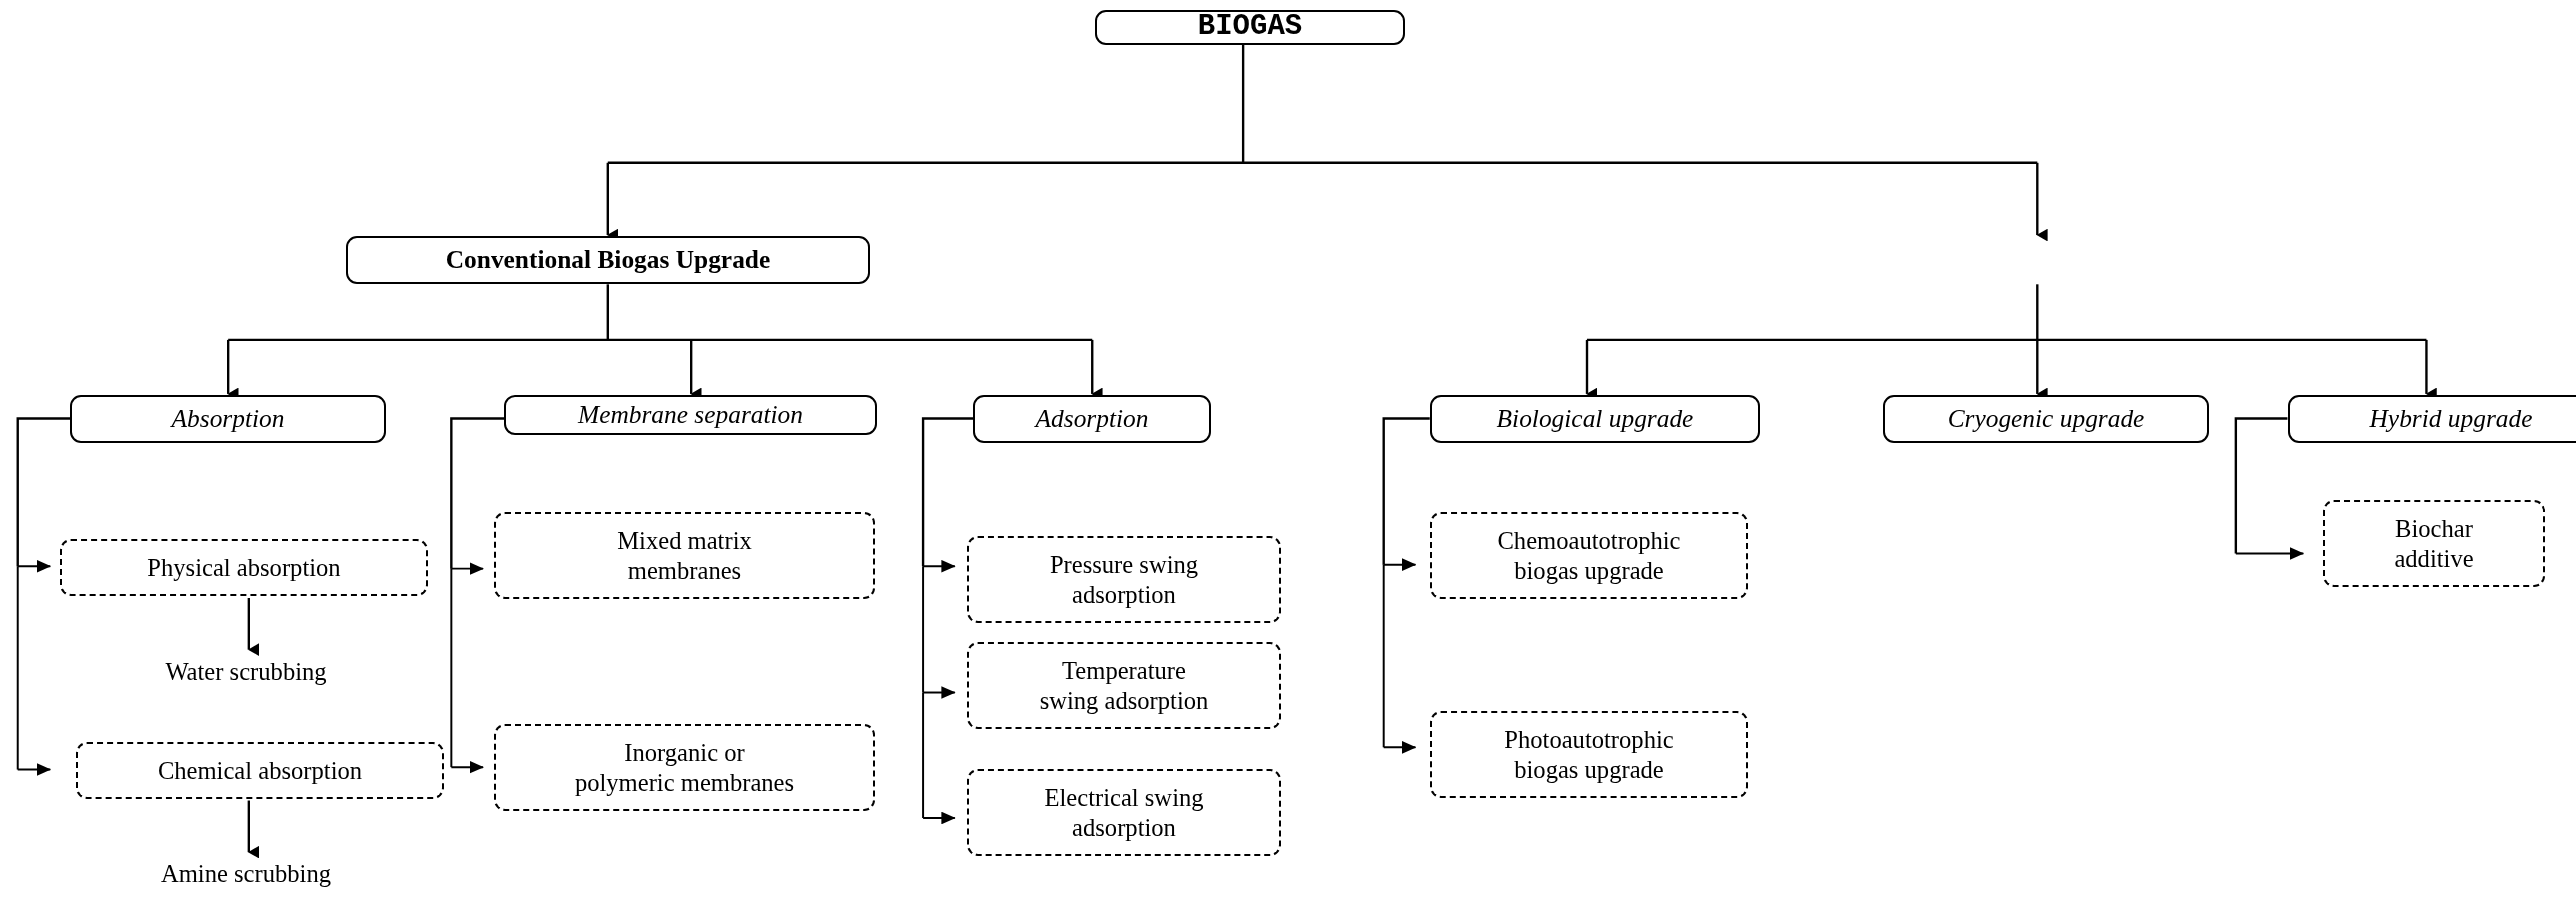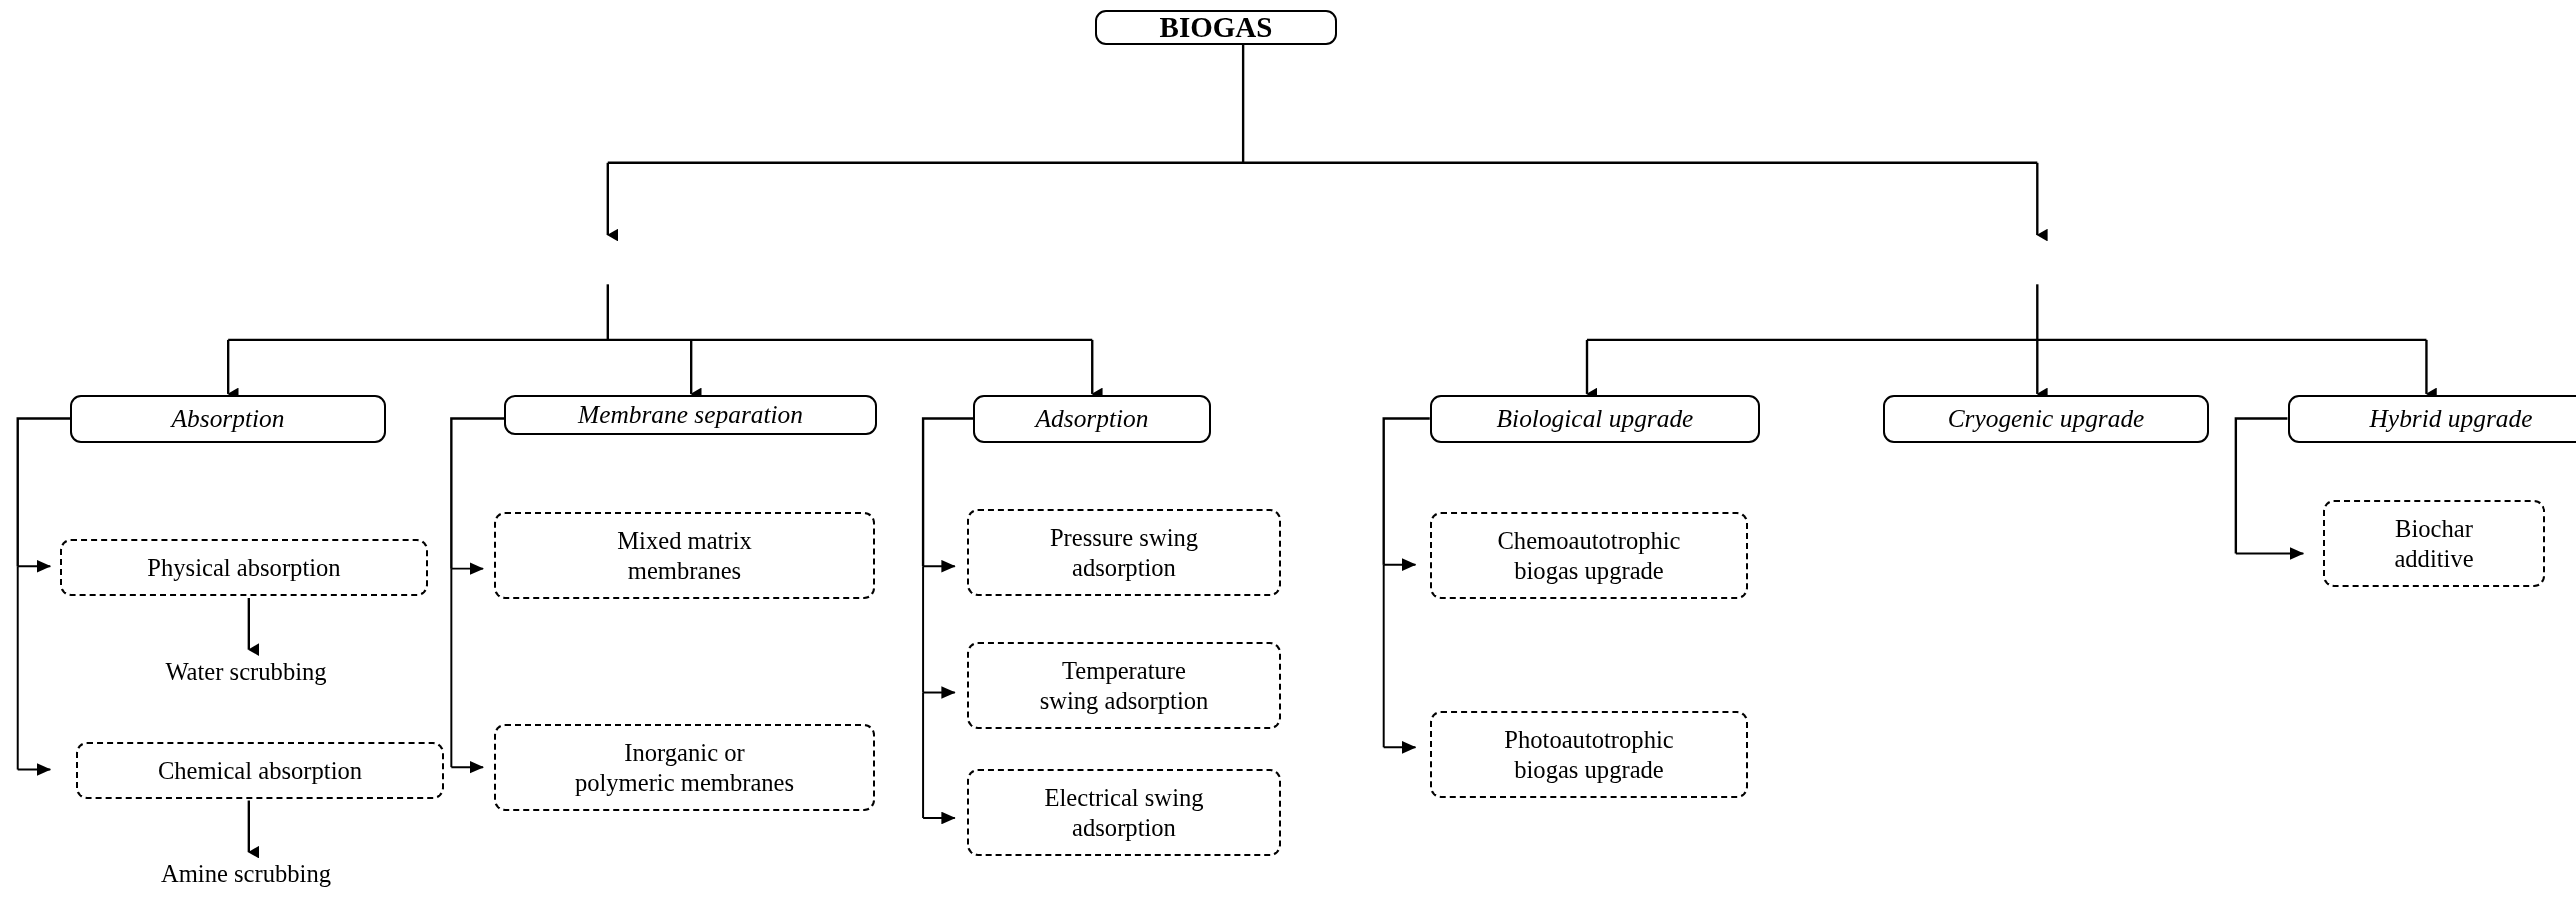--- a/index.html
+++ b/index.html
@@ -150,24 +150,27 @@
       <path d="M1742,711 L1742,941" stroke="#000000" stroke-width="2.5" fill="none"></path>
       <path d="M1742,941 L1782,941" stroke="#000000" stroke-width="2.5" fill="none" marker-end="url(#arrowRight)"></path>
     </g>
 
     <g>
       <path d="M2880,527 L2815,527 L2815,697" stroke="#000000" stroke-width="3" fill="none"></path>
       <path d="M2815,697 L2900,697" stroke="#000000" stroke-width="2.5" fill="none" marker-end="url(#arrowRight)"></path>
     </g>
   </svg>
 
-  <div class="node-box node-solid lvl-root" style="left:1095px; top:9.5px; width:242px; height:35px;">
+  <div class="node-box node-solid lvl-root" style="left:1095px; top:9.5px; width:310px; height:35px;font-family:Liberation Mono, monospace;">
     <span>BIOGAS</span>
   </div>
 
+  <div class="node-box node-solid lvl-cat" style="left:346px; top:236px; width:524px; height:48px;">
+    <span>Conventional Biogas Upgrade</span>
+  </div>
 
 
   <div class="node-box node-solid lvl-method" style="left:70px; top:395px; width:316px; height:48px;">
     <span>Absorption</span>
   </div>
 
   <div class="node-box node-solid lvl-method" style="left:504px; top:395px; width:373px; height:40px;">
     <span>Membrane separation</span>
   </div>
 
@@ -198,21 +201,21 @@
   <div class="node-box node-dashed lvl-leaf" style="left:494px; top:512px; width:381px; height:87px; flex-direction:column;">
     <span>Mixed matrix</span>
     <span>membranes</span>
   </div>
 
   <div class="node-box node-dashed lvl-leaf" style="left:494px; top:724px; width:381px; height:87px; flex-direction:column;">
     <span>Inorganic or</span>
     <span>polymeric membranes</span>
   </div>
 
-  <div class="node-box node-dashed lvl-leaf" style="left:967px; top:509px; width:314px; height:87px; flex-direction:column;">
+  <div class="node-box node-dashed lvl-leaf" style="left:967px; top:536px; width:314px; height:87px; flex-direction:column;">
     <span>Pressure swing</span>
     <span>adsorption</span>
   </div>
 
   <div class="node-box node-dashed lvl-leaf" style="left:967px; top:642px; width:314px; height:87px; flex-direction:column;">
     <span>Temperature</span>
     <span>swing adsorption</span>
   </div>
 
   <div class="node-box node-dashed lvl-leaf" style="left:967px; top:769px; width:314px; height:87px; flex-direction:column;">

